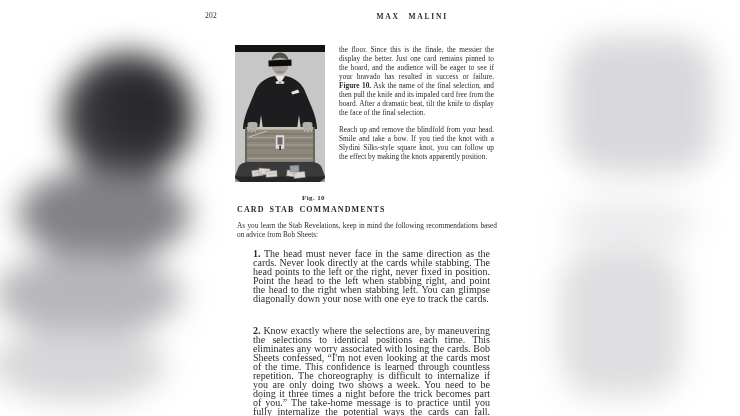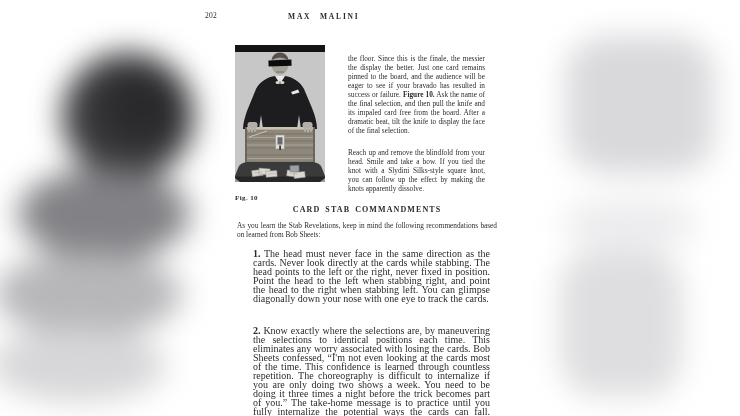--- a/index.html
+++ b/index.html
@@ -17,37 +17,37 @@
   .b2 {left:18px;  top:168px; width:172px;height:92px; background:#828286;}
   .b3 {left:-6px;  top:252px; width:188px;height:84px; background:#b7b7ba;}
   .b4 {left:-10px; top:328px; width:176px;height:74px; background:#d7d7d9;}
   .r1 {left:566px; top:36px;  width:148px;height:138px;background:#d9d9dc;border-radius:28%;}
   .r2 {left:564px; top:200px; width:132px;height:46px; background:#ececee;border-radius:40%;}
   .r3 {left:560px; top:250px; width:122px;height:146px;background:#dedee0;border-radius:28%;}
   
   .page{position:absolute;inset:0;}
   .pagenum{position:absolute;left:205px;top:11px;font-size:7.5px;letter-spacing:.3px;}
   .runtitle{
-    position:absolute;left:288px;top:11.5px;width:160px;text-align:left;
+    position:absolute;left:288px;top:11.5px;width:160px;text-align:right;
     font-size:7.5px;font-weight:bold;letter-spacing:1.8px;word-spacing:5px;
   }
   .photo{position:absolute;left:235px;top:45px;width:90px;height:137px;}
   .photo svg{display:block;width:100%;height:100%;}
   .figcap{
-    position:absolute;left:235px;top:194px;width:90px;text-align:left;
+    position:absolute;left:235px;top:194px;width:90px;text-align:right;
     font-size:7px;font-weight:bold;letter-spacing:.4px;
   }
   .col{
     position:absolute;left:335px;top:41px;width:163px;
     font-size:7.3px;line-height:9px;text-align:justify;
   }
-  .col p{margin:13px;}
+  .col p{margin:4px;}
   .col p + p{margin-top:8px;}
   .heading{
-    position:absolute;left:237px;top:205px;width:260px;text-align:center;
+    position:absolute;left:237px;top:205px;width:260px;text-align:left;
     font-size:8px;font-weight:bold;letter-spacing:1.1px;word-spacing:2px;
   }
   .intro{
     position:absolute;left:237px;top:221px;width:260px;
     font-size:7.3px;line-height:9px;text-align:justify;
   }
   .item{
     position:absolute;left:253px;width:237px;
     font-size:10px;line-height:9px;text-align:justify;
   }
@@ -144,23 +144,23 @@
         <path d="M19,128 l8,-1"></path>
           <path d="M33,129 l8,-0.5"></path>
           <path d="M54,128 l8,1"></path>
       </g>
     </svg>
   </div>
   <div class="figcap">Fig. 10</div>
 
   <div class="col">
     <p><span>the floor. Since this is the finale, the messier the display the better. Just one card remains pinned to the board, and the audience will be eager to see if your bravado has resulted in success or failure. </span><b>Figure 10.</b><span> Ask the name of the final selection, and then pull the knife and its impaled card free from the board. After a dramatic beat, tilt the knife to display the face of the final selection.</span></p>
-    <p>Reach up and remove the blindfold from your head. Smile and take a bow. If you tied the knot with a Slydini Silks-style square knot, you can follow up the effect by making the knots apparently dissolve.</p>
+    <p>Reach up and remove the blindfold from your head. Smile and take a bow. If you tied the knot with a Slydini Silks-style square knot, you can follow up the effect by making the knots apparently position.</p>
   </div>
 
   <div class="heading">CARD STAB COMMANDMENTS</div>
-  <div class="intro">As you learn the Stab Revelations, keep in mind the following recommendations based on learned from Bob Sheets:</div>
+  <div class="intro">As you learn the Stab Revelations, keep in mind the following recommendations based on advice from Bob Sheets:</div>
 
   <div class="item item1"><b>1.</b><span> The head must never face in the same direction as the cards. Never look directly at the cards while stabbing. The head points to the left or the right, never fixed in position. Point the head to the left when stabbing right, and point the head to the right when stabbing left. You can glimpse diagonally down your nose with one eye to track the cards.</span></div>
 
   <div class="item item2"><b>2.</b><span> Know exactly where the selections are, by maneuvering the selections to identical positions each time. This eliminates any worry associated with losing the cards. Bob Sheets confessed, “I'm not even looking at the cards most of the time. This confidence is learned through countless repetition. The choreography is difficult to internalize if you are only doing two shows a week. You need to be doing it three times a night before the trick becomes part of you.” The take-home message is to practice until you fully internalize the potential ways the cards can fall. Chaos is part of the presentation, not the method.</span></div>
 
 </div>
 
 </body></html>

